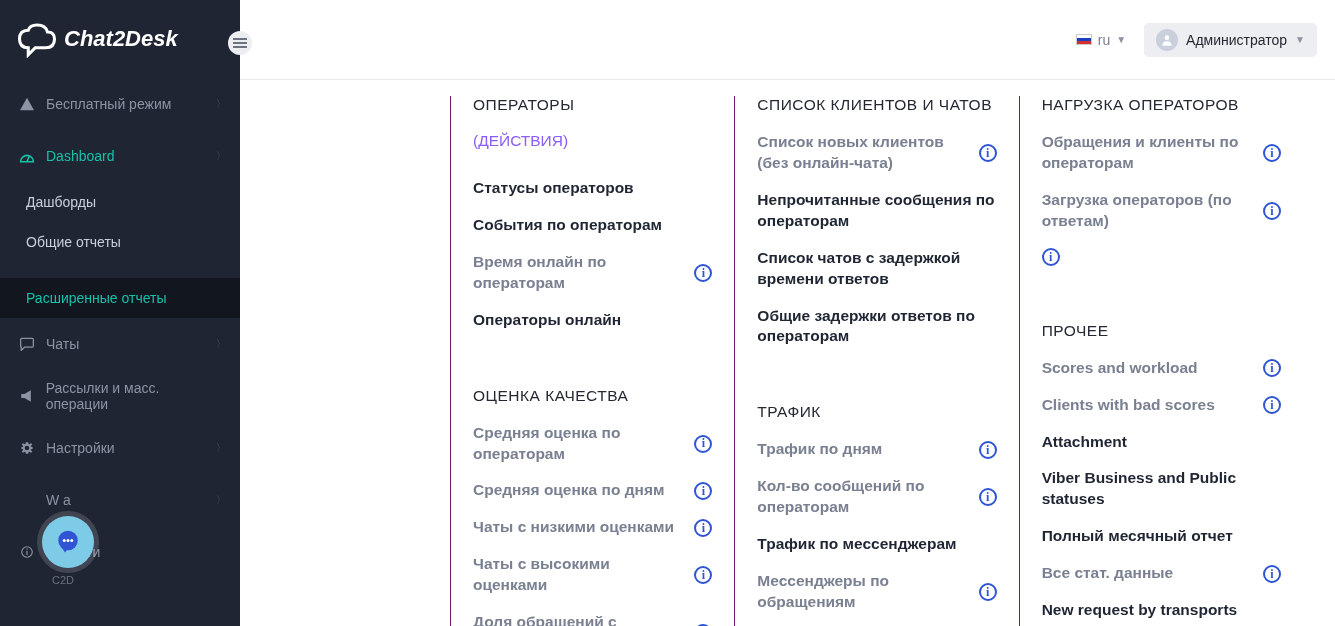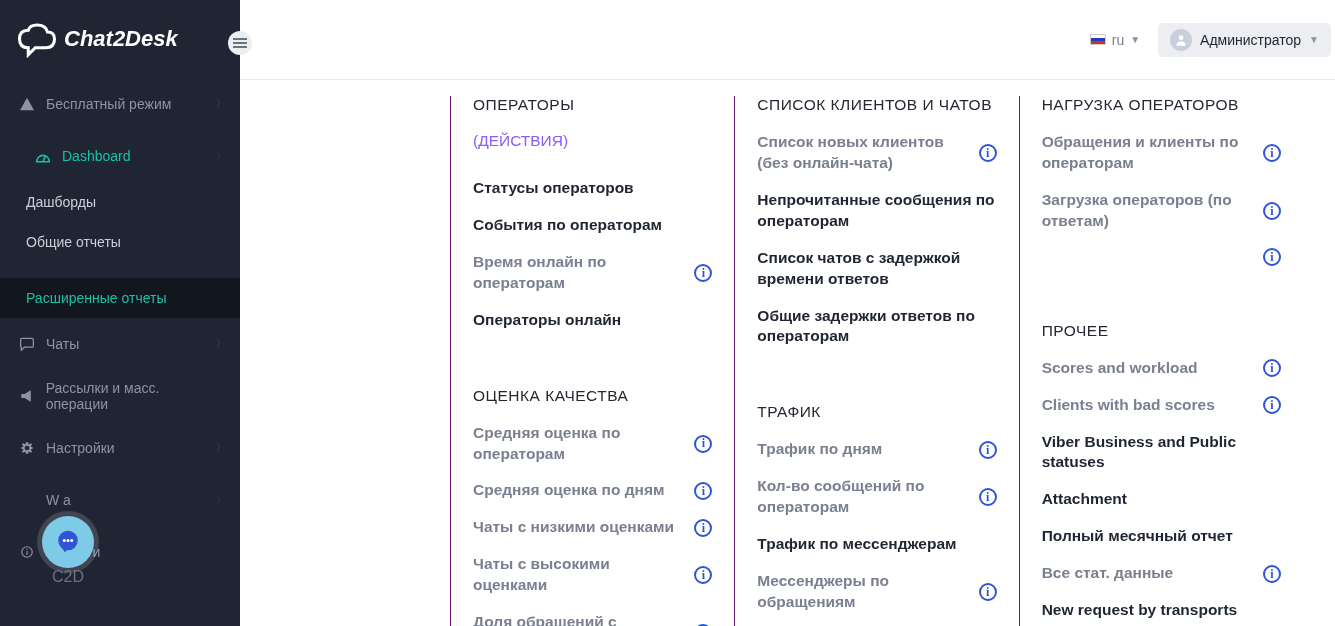--- a/index.html
+++ b/index.html
@@ -5,48 +5,48 @@
 * { box-sizing: border-box; margin: 0; padding: 0; }
 body { font-family: Arial, Helvetica, sans-serif; width: 1335px; height: 626px; overflow: hidden; background: #fff; position: relative; }
 
 
 .sidebar { position: absolute; left: 0; top: 0; width: 240px; height: 626px; background: #1f2533; color: #8c93a3; }
 .logo-wrap { height: 78px; padding: 12px 16px; display: flex; align-items: center; }
 .logo-txt { color: #fff; font-size: 22px; font-weight: 600; margin-left: 6px; font-style: italic; }
 .nav-item { height: 52px; display: flex; align-items: center; padding: 0 18px; cursor: pointer; position: relative; font-size: 14px; }
 .nav-item .ico { width: 18px; display: inline-flex; justify-content: center; margin-right: 10px; }
 .nav-item .chev { position: absolute; right: 14px; color: #555c6c; font-size: 10px; }
-.nav-item.active { color: #16c1a8; margin-left: 16px; }
+.nav-item.active { color: #16c1a8; }
 .sub-item { height: 40px; padding-left: 26px; display: flex; align-items: center; font-size: 14px; cursor: pointer; color: #c9cfdb; }
 .sub-item.active { background: #12161f; color: #16c1a8; margin-top: 16px; }
 .collapse { position: absolute; top: 31px; left: 228px; width: 24px; height: 24px; background: #eceef1; border-radius: 50%; display: flex; align-items: center; justify-content: center; cursor: pointer; }
 .collapse span { width: 14px; height: 2px; background: #6b7280; box-shadow: 0 -4px 0 #6b7280, 0 4px 0 #6b7280; }
 
 
 .widget { position: absolute; left: 42px; bottom: 58px; width: 52px; height: 52px; border-radius: 50%; background: #7ecbe8; display: flex; align-items: center; justify-content: center; box-shadow: 0 0 0 5px rgba(255,255,255,.15); }
-.widget-label { position: absolute; left: 52px; bottom: 40px; color: #6b7280; font-size: 16px; pointer-events: none; }
-
-
-.topbar { position: absolute; left: 240px; right: 0; top: 0; height: 80px; border-bottom: 1px solid #e7e9ec; display: flex; align-items: center; justify-content: flex-end; padding-right: 4px; gap: 18px; text-align: right; }
+.widget-label { position: absolute; left: 52px; bottom: 40px; color: #6b7280; font-size: 11px; pointer-events: none; }
+
+
+.topbar { position: absolute; left: 240px; right: 0; top: 0; height: 80px; border-bottom: 1px solid #e7e9ec; display: flex; align-items: center; justify-content: flex-end; padding-right: 18px; gap: 18px; text-align: right; }
 .lang { display: flex; align-items: center; gap: 6px; color: #7a8091; font-size: 14px; cursor: pointer; }
 .flag { width: 16px; height: 11px; background: linear-gradient(#fff 33%, #1d3fbf 33% 66%, #d32f2f 66%); border: 1px solid #ccc; }
 .user { display: flex; align-items: center; gap: 8px; background: #eceef1; border-radius: 5px; padding: 6px 12px; cursor: pointer; color: #252832; font-size: 14px; }
 .avatar { width: 22px; height: 22px; border-radius: 50%; background: #c9cfdb; display: flex; align-items: center; justify-content: center; color: #fff; font-size: 12px; }
 .caret { font-size: 10px; color: #8c93a3; }
 
 
 .main { position: absolute; left: 240px; top: 80px; right: 0; bottom: 0; padding: 16px 32px 0 210px; display: flex; gap: 0; overflow: hidden; }
 .col { flex: 1; border-left: 1px solid #701a75; padding: 0 22px; }
 .col:first-child { padding-left: 22px; }
 .sec-head { color: #252832; font-size: 15.5px; font-weight: 400; letter-spacing: .5px; margin-bottom: 18px; margin-top: 0; }
 .sec-sub { color: #8b5cf6; font-size: 15.5px; margin-bottom: 28px; display: block; }
 .report { font-size: 15.5px; line-height: 1.35; margin-bottom: 16px; display: flex; justify-content: space-between; align-items: center; cursor: pointer; gap: 10px; }
 .report .txt { flex: 1; }
 .report.link { color: #1f2533; font-weight: 700; }
-.report.muted { color: #7a8091; font-weight: 700; justify-content: flex-end; }
+.report.muted { color: #7a8091; font-weight: 700; }
 .info-ic { width: 18px; height: 18px; border: 2px solid #2f55d4; border-radius: 50%; display: inline-flex; align-items: center; justify-content: center; color: #2f55d4; font-size: 12px; font-weight: 700; flex-shrink: 0; font-style: normal; font-family: Georgia, serif; }
 .sec-gap { height: 40px; }
 
 
 .cloud path { fill: none; stroke: #fff; stroke-width: 3.5; }
 </style>
 </head>
 <body>
 
 <div class="sidebar">
@@ -234,24 +234,24 @@
       <div class="sec-head">ПРОЧЕЕ</div>
       <div class="report muted">
         <span class="txt">Scores and workload</span>
         <span class="info-ic">i</span>
       </div>
       <div class="report muted">
         <span class="txt">Clients with bad scores</span>
         <span class="info-ic">i</span>
       </div>
       <div class="report link">
+        <span class="txt">Attachment</span>
+      </div>
+      <div class="report link">
         <span class="txt">Viber Business and Public statuses</span>
-      </div>
-      <div class="report link">
-        <span class="txt">Attachment</span>
       </div>
       <div class="report link">
         <span class="txt">Полный месячный отчет</span>
       </div>
       <div class="report muted">
         <span class="txt">Все стат. данные</span>
         <span class="info-ic">i</span>
       </div>
       <div class="report link">
         <span class="txt">New request by transports</span>

